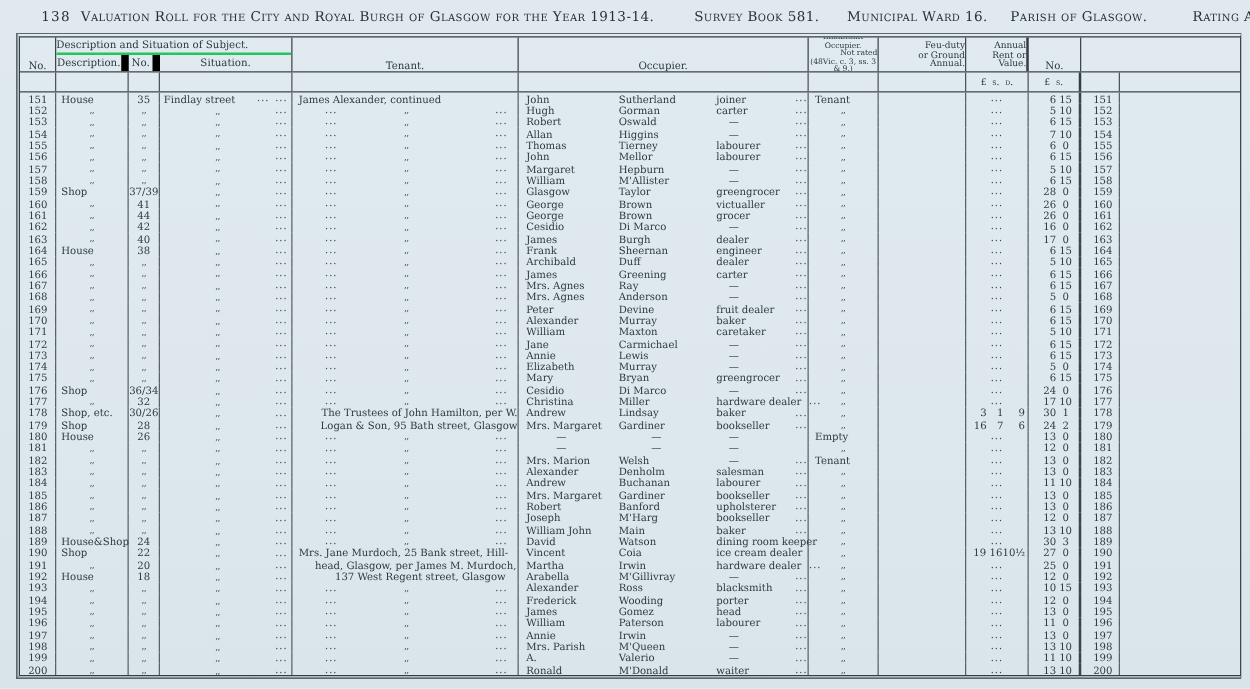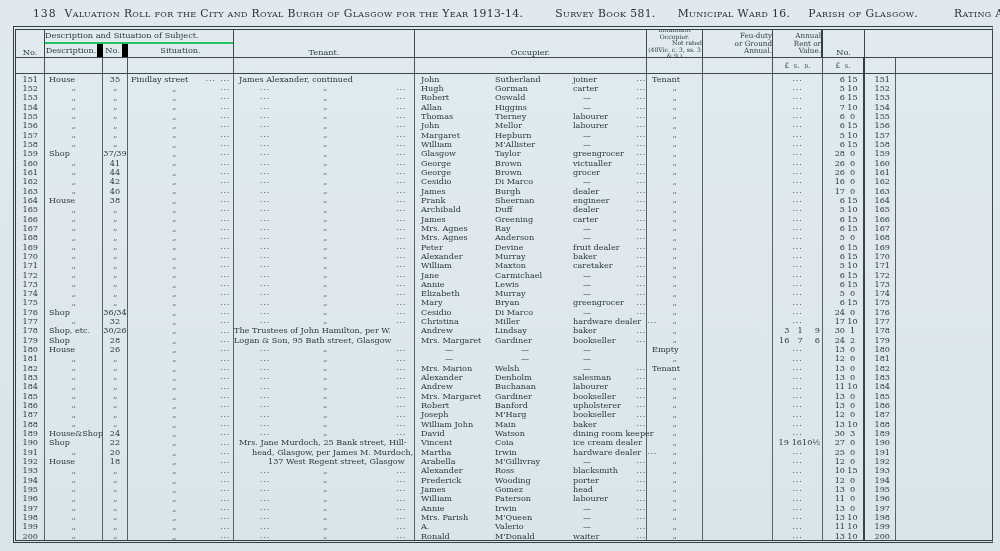--- a/index.html
+++ b/index.html
@@ -57,21 +57,21 @@
   .c4 .sm{flex:1;display:block}
   .c4 .sm.txt{padding-left:3px}
   .c4 .sm.ctr{text-align:center}
   .c4 .ld{padding-right:3px}
   .c5.pd{display:grid;grid-template-columns:62px 58px 1fr;align-items:center}
   .c5.pd .ld:first-child{text-align:center}
   .c5.pd .dd{text-align:center}
   .c5.pd .ld:last-child{text-align:right;padding-right:8px}
   .c5 .pt{width:100%;display:block}
   .p-left{padding-left:5px}
-  .p-center{text-align:left}
+  .p-center{text-align:right}
   .p-indent{padding-left:18px}
   .p-indent2{padding-left:34px}
   .c6{display:grid;grid-template-columns:74px 78px 1fr 16px;padding-left:6px;align-items:center}
   .c6 .ld{text-align:right}
   .c6 .dsh{text-align:center;padding-right:18px}
   .c6 .dsh2{padding-left:10px}
   .c7 .oc{padding-left:5px}
   .c9{justify-content:flex-end;padding-right:2px}
   .c9.ctr{justify-content:center;padding-right:0}
   .fl{width:17px;text-align:right}

